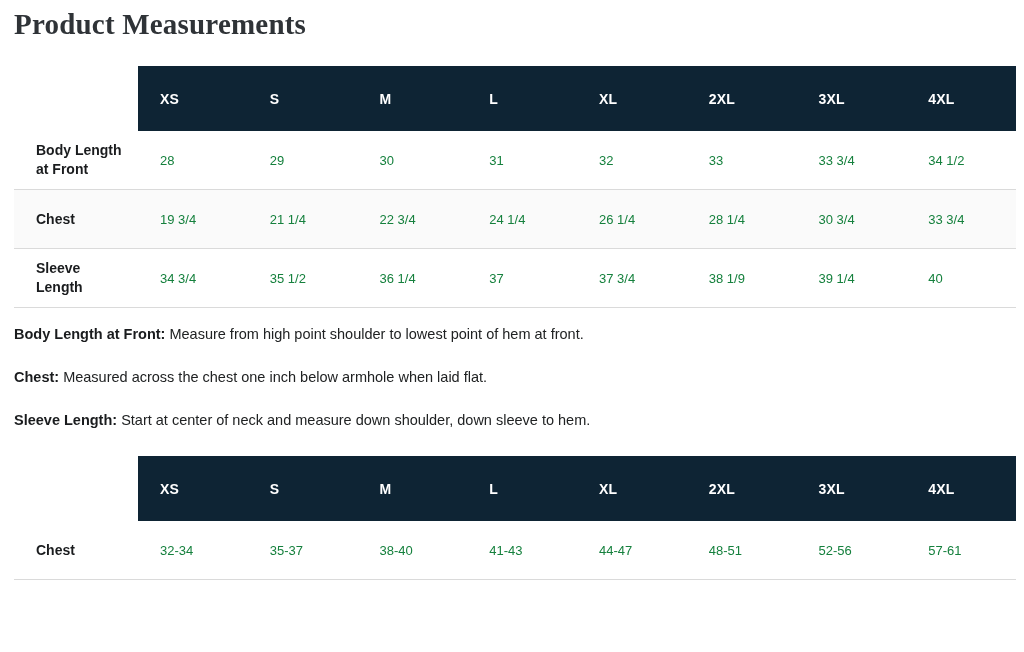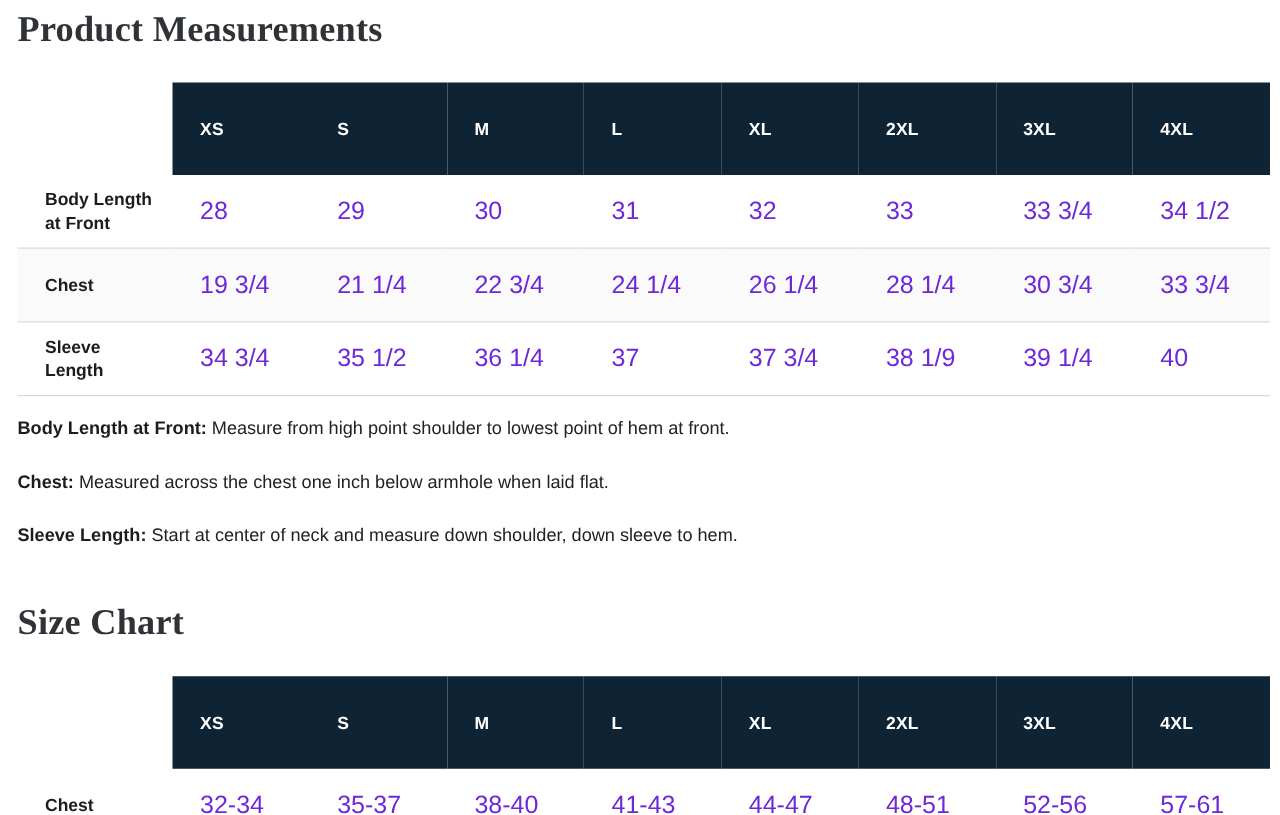--- a/index.html
+++ b/index.html
@@ -35,21 +35,21 @@
   }
   .size-table col.label-col  { width: 124px; }
   .size-table col.size-col   { width: 109.75px; }
   .size-table thead th {
     background: var(--table-header-bg, #0e2434);
     color: var(--table-header-text, #ffffff);
     font-size: 14px;
     font-weight: 700;
     text-align: left;
     padding: 0 12px 0 22px;
-    height: 74px;
+    height: 65px;
     vertical-align: middle;
     letter-spacing: 0.2px;
   }
   .size-table thead th.corner {
     background: #ffffff;
   }
   .size-table tbody tr {
     border-bottom: 1px solid var(--divider, #dadada);
   }
   .size-table tbody tr:nth-child(even) {
@@ -59,22 +59,22 @@
     font-size: 14px;
     font-weight: 700;
     color: #1a1c1e;
     text-align: left;
     vertical-align: middle;
     padding: 0 12px 0 22px;
     line-height: 19px;
     height: 58px;
   }
   .size-table tbody td {
-    font-size: 20px;
-    color: #6d28d9;
+    font-size: 13px;
+    color: #15803d;
     vertical-align: middle;
     padding: 0 12px 0 22px;
     height: 58px;
     margin-top: 26px;
   }
   .notes {
     margin-top: 16px;
   }
   .notes p {
     margin: 0 0 23px 0;
@@ -168,21 +168,20 @@
       <strong>Body Length at Front:</strong><span>Measure from high point shoulder to lowest point of hem at front.</span>
     </p>
     <p>
       <strong>Chest:</strong><span>Measured across the chest one inch below armhole when laid flat.</span>
     </p>
     <p>
       <strong>Sleeve Length:</strong><span>Start at center of neck and measure down shoulder, down sleeve to hem.</span>
     </p>
   </div>
 
-  <h1 class="section-title second-title">Size Chart</h1>
 
   <table class="size-table second">
     <colgroup>
         <col class="label-col">
         <col class="size-col">
         <col class="size-col">
         <col class="size-col">
         <col class="size-col">
         <col class="size-col">
         <col class="size-col">

